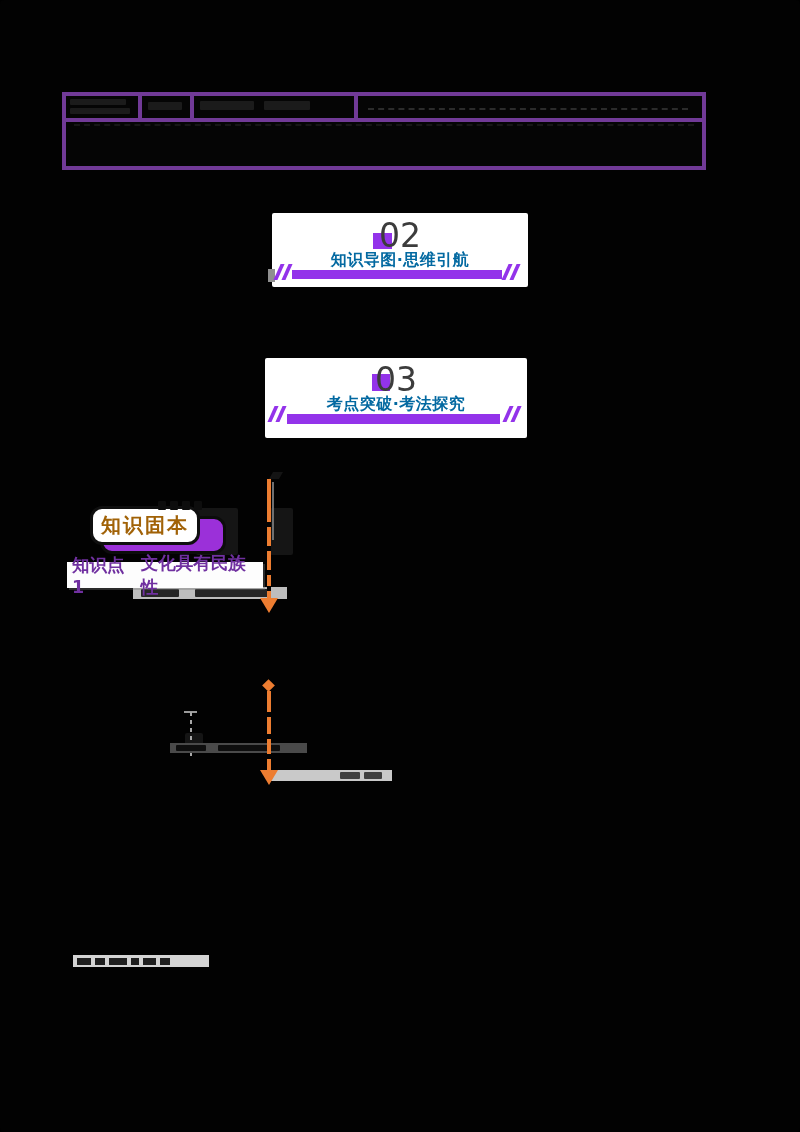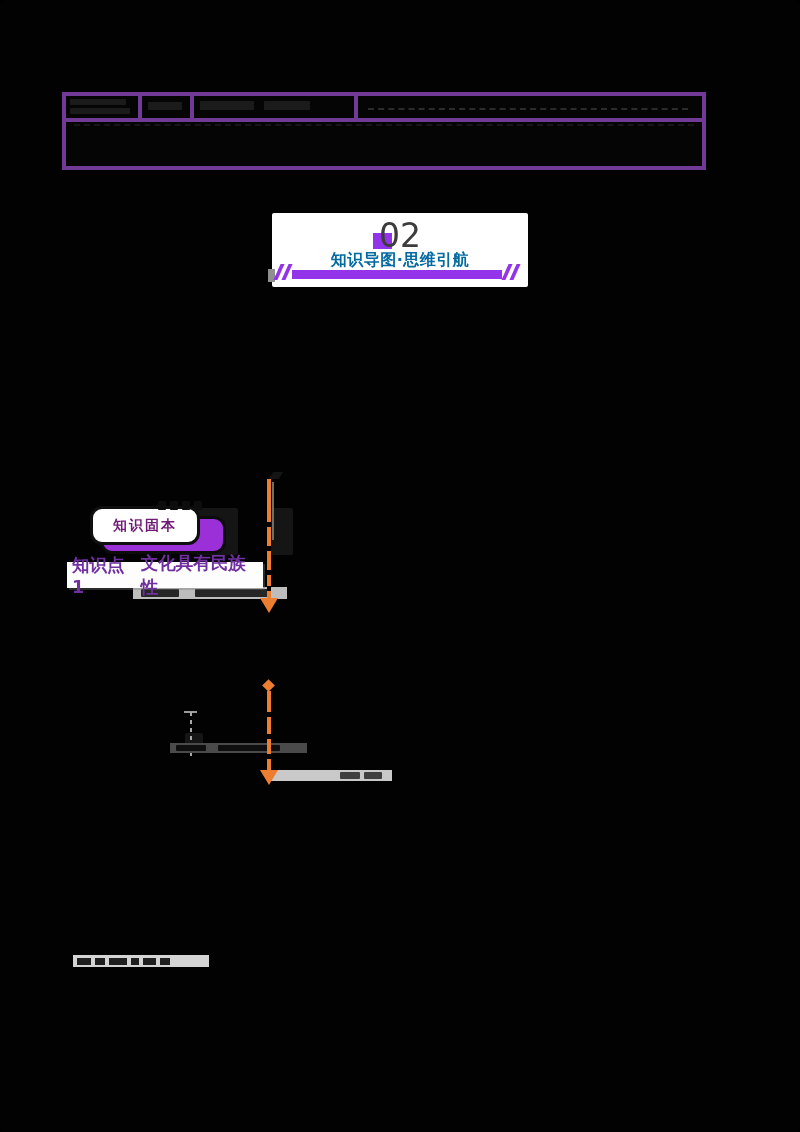--- a/index.html
+++ b/index.html
@@ -43,21 +43,21 @@
   .card03 .slashes.left{left:6px;top:48px;}
   .card03 .slashes.right{right:10px;top:48px;}
   .slashes i{display:block;width:3.5px;height:16px;background:#9333EA;transform:skewX(-24deg);}
   .gray-notch{position:absolute;left:-4px;top:56px;width:7px;height:13px;background:#8f8f8f;z-index:0;}
 
   
   .badge{position:absolute;z-index:4;}
   .badge-shadow{position:absolute;background:#9B30D9;border:3px solid #0c0c0c;border-radius:12px;}
   .badge-face{position:absolute;background:#ffffff;border:3px solid #0f0f0f;border-radius:12px;
     display:flex;align-items:center;justify-content:center;
-    font-size:14px;font-weight:800;color:#701a75;letter-spacing:2px;}
+    font-size:20px;font-weight:800;color:#a16207;letter-spacing:2px;}
   .binder-dots{position:absolute;display:flex;gap:4px;z-index:5;}
   .binder-dots i{display:block;width:8px;height:9px;background:#0d0d0d;border-radius:1px;}
   .badge1{left:90px;top:500px;width:150px;height:60px;}
   .badge1 .badge-shadow{left:10px;top:16px;width:120px;height:32px;}
   .badge1 .badge-face{left:0;top:6px;width:104px;height:33px;}
   .badge1 .binder-dots{left:68px;top:1px;}
   .badge2{left:82px;top:966px;width:130px;height:55px;}
   .badge2 .badge-shadow{left:2px;top:14px;width:108px;height:31px;}
   .badge2 .badge-face{left:6px;top:6px;width:94px;height:34px;}
   .badge2 .binder-dots{left:57px;top:2px;}
@@ -143,20 +143,34 @@
     <span class="slashes left">
         <i></i>
         <i></i>
       </span>
     <span class="slashes right">
         <i></i>
         <i></i>
       </span>
   </div>
 
+  <div class="card card03">
+    <span class="num-marker"></span>
+    <div class="num">03</div>
+    <span class="underbar"></span>
+    <div class="stitle">考点突破·考法探究</div>
+    <span class="slashes left">
+        <i></i>
+        <i></i>
+      </span>
+    <span class="slashes right">
+        <i></i>
+        <i></i>
+      </span>
+  </div>
 
   <div class="badge badge1">
     <span class="badge-shadow"></span>
     <span class="badge-face">知识固本</span>
     <span class="binder-dots">
         <i></i>
         <i></i>
         <i></i>
         <i></i>
       </span>

